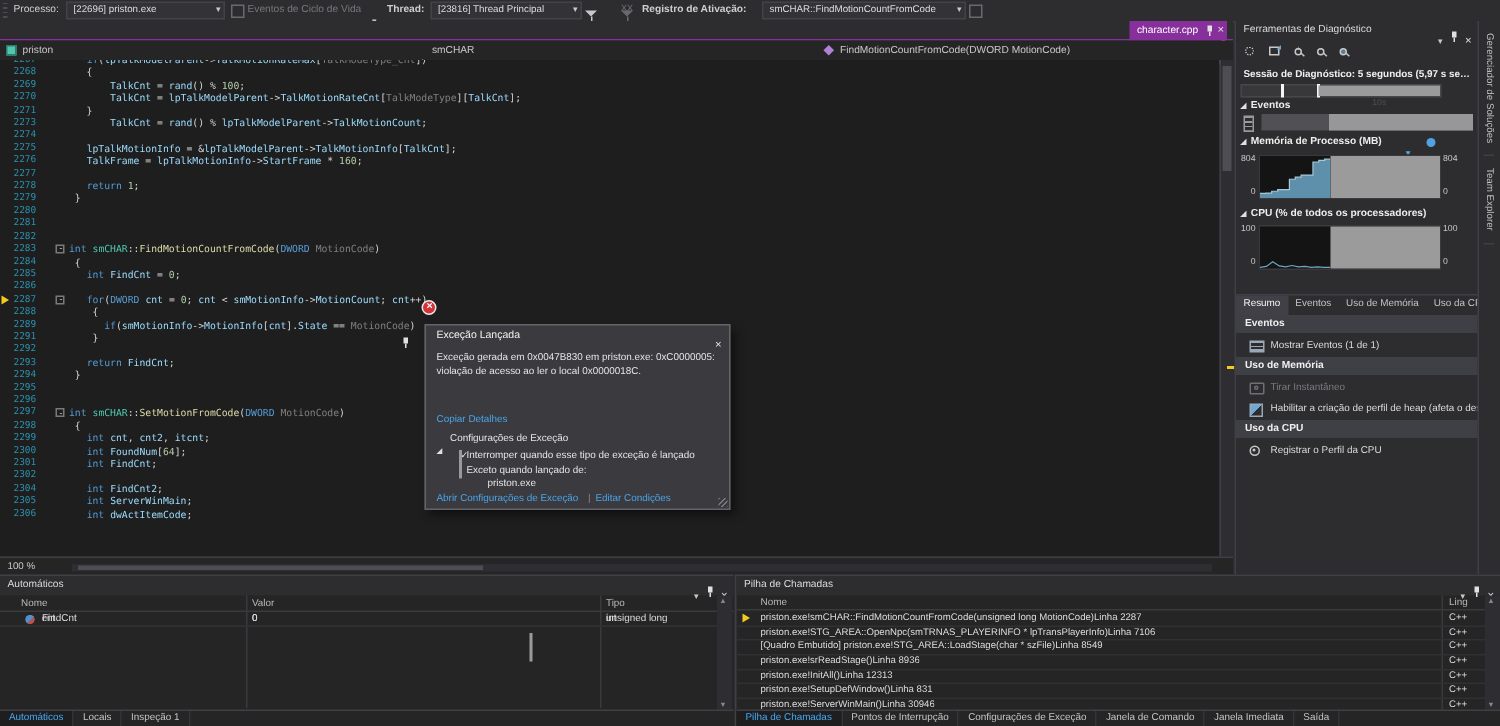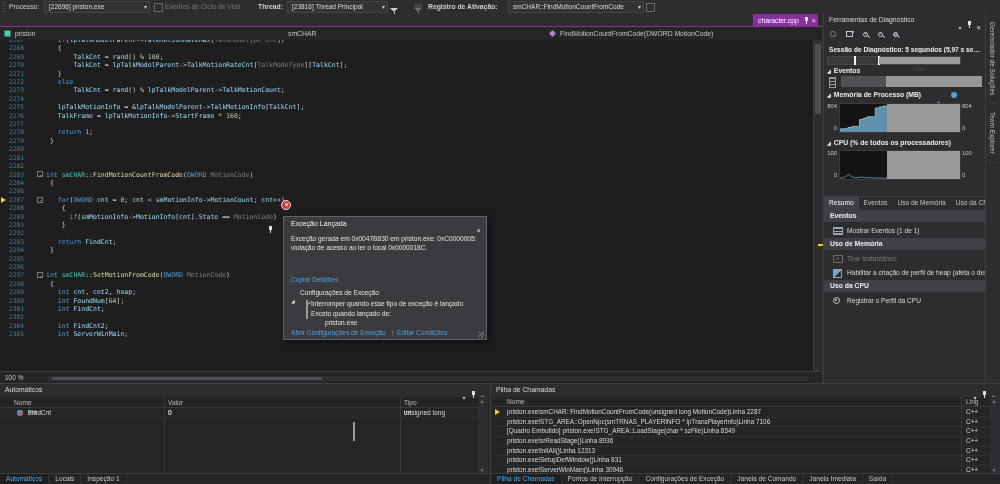--- a/index.html
+++ b/index.html
@@ -215,51 +215,52 @@
     </div>
   </div>
 
   <div id="code">
     <div id="code-lines">
         <div class="code-line"><span class="gut"></span><span class="ln">2267</span><span class="foldcol"></span><span class="src"><span class="c-p">   </span><span class="c-k">if</span><span class="c-p">(</span><span class="c-v">lpTalkModelParent</span><span class="c-p">-&gt;</span><span class="c-v">TalkMotionRateMax</span><span class="c-p">[</span><span class="c-g">TalkModeType_Cnt</span><span class="c-p">])</span></span></div>
         <div class="code-line"><span class="gut"></span><span class="ln">2268</span><span class="foldcol"></span><span class="src"><span class="c-p">   {</span></span></div>
         <div class="code-line"><span class="gut"></span><span class="ln">2269</span><span class="foldcol"></span><span class="src"><span class="c-p">       </span><span class="c-v">TalkCnt</span><span class="c-p"> = </span><span class="c-v">rand</span><span class="c-p">() % </span><span class="c-n">100</span><span class="c-p">;</span></span></div>
         <div class="code-line"><span class="gut"></span><span class="ln">2270</span><span class="foldcol"></span><span class="src"><span class="c-p">       </span><span class="c-v">TalkCnt</span><span class="c-p"> = </span><span class="c-v">lpTalkModelParent</span><span class="c-p">-&gt;</span><span class="c-v">TalkMotionRateCnt</span><span class="c-p">[</span><span class="c-g">TalkModeType</span><span class="c-p">][</span><span class="c-v">TalkCnt</span><span class="c-p">];</span></span></div>
         <div class="code-line"><span class="gut"></span><span class="ln">2271</span><span class="foldcol"></span><span class="src"><span class="c-p">   }</span></span></div>
-        <div class="code-line"><span class="gut"></span><span class="ln">2272</span><span class="foldcol"></span><span class="src"><span class="c-p">   </span><span class="c-k">else</span></span></div>
         <div class="code-line"><span class="gut"></span><span class="ln">2273</span><span class="foldcol"></span><span class="src"><span class="c-p">       </span><span class="c-v">TalkCnt</span><span class="c-p"> = </span><span class="c-v">rand</span><span class="c-p">() % </span><span class="c-v">lpTalkModelParent</span><span class="c-p">-&gt;</span><span class="c-v">TalkMotionCount</span><span class="c-p">;</span></span></div>
         <div class="code-line"><span class="gut"></span><span class="ln">2274</span><span class="foldcol"></span><span class="src"></span></div>
         <div class="code-line"><span class="gut"></span><span class="ln">2275</span><span class="foldcol"></span><span class="src"><span class="c-p">   </span><span class="c-v">lpTalkMotionInfo</span><span class="c-p"> = &amp;</span><span class="c-v">lpTalkModelParent</span><span class="c-p">-&gt;</span><span class="c-v">TalkMotionInfo</span><span class="c-p">[</span><span class="c-v">TalkCnt</span><span class="c-p">];</span></span></div>
         <div class="code-line"><span class="gut"></span><span class="ln">2276</span><span class="foldcol"></span><span class="src"><span class="c-p">   </span><span class="c-v">TalkFrame</span><span class="c-p"> = </span><span class="c-v">lpTalkMotionInfo</span><span class="c-p">-&gt;</span><span class="c-v">StartFrame</span><span class="c-p"> * </span><span class="c-n">160</span><span class="c-p">;</span></span></div>
         <div class="code-line"><span class="gut"></span><span class="ln">2277</span><span class="foldcol"></span><span class="src"></span></div>
         <div class="code-line"><span class="gut"></span><span class="ln">2278</span><span class="foldcol"></span><span class="src"><span class="c-p">   </span><span class="c-k">return</span><span class="c-p"> </span><span class="c-n">1</span><span class="c-p">;</span></span></div>
         <div class="code-line"><span class="gut"></span><span class="ln">2279</span><span class="foldcol"></span><span class="src"><span class="c-p"> }</span></span></div>
         <div class="code-line"><span class="gut"></span><span class="ln">2280</span><span class="foldcol"></span><span class="src"></span></div>
         <div class="code-line"><span class="gut"></span><span class="ln">2281</span><span class="foldcol"></span><span class="src"></span></div>
         <div class="code-line"><span class="gut"></span><span class="ln">2282</span><span class="foldcol"></span><span class="src"></span></div>
         <div class="code-line"><span class="gut"></span><span class="ln">2283</span><span class="foldcol"><span class="fold-box"></span></span><span class="src"><span class="c-k">int</span><span class="c-p"> </span><span class="c-t">smCHAR</span><span class="c-p">::</span><span class="c-f">FindMotionCountFromCode</span><span class="c-p">(</span><span class="c-k">DWORD</span><span class="c-p"> </span><span class="c-g">MotionCode</span><span class="c-p">)</span></span></div>
         <div class="code-line"><span class="gut"></span><span class="ln">2284</span><span class="foldcol"></span><span class="src"><span class="c-p"> {</span></span></div>
+        <div class="code-line"><span class="gut"></span><span class="ln">2285</span><span class="foldcol"></span><span class="src"><span class="c-p">   </span><span class="c-k">int</span><span class="c-p"> </span><span class="c-v">FindCnt</span><span class="c-p"> = </span><span class="c-n">0</span><span class="c-p">;</span></span></div>
         <div class="code-line"><span class="gut"></span><span class="ln">2286</span><span class="foldcol"></span><span class="src"></span></div>
         <div class="code-line"><span class="gut"><span class="cur-arrow"></span></span><span class="ln">2287</span><span class="foldcol"><span class="fold-box"></span></span><span class="src"><span class="c-p">   </span><span class="c-k">for</span><span class="c-p">(</span><span class="c-k">DWORD</span><span class="c-p"> </span><span class="c-v">cnt</span><span class="c-p"> = </span><span class="c-n">0</span><span class="c-p">; </span><span class="c-v">cnt</span><span class="c-p"> &lt; </span><span class="c-v">smMotionInfo</span><span class="c-p">-&gt;</span><span class="c-v">MotionCount</span><span class="c-p">; </span><span class="c-v">cnt</span><span class="c-p">++)</span></span></div>
         <div class="code-line"><span class="gut"></span><span class="ln">2288</span><span class="foldcol"></span><span class="src"><span class="c-p">    {</span></span></div>
         <div class="code-line"><span class="gut"></span><span class="ln">2289</span><span class="foldcol"></span><span class="src"><span class="c-p">      </span><span class="c-k">if</span><span class="c-p">(</span><span class="c-v">smMotionInfo</span><span class="c-p">-&gt;</span><span class="c-v">MotionInfo</span><span class="c-p">[</span><span class="c-v">cnt</span><span class="c-p">].</span><span class="c-v">State</span><span class="c-p"> == </span><span class="c-g">MotionCode</span><span class="c-p">)</span></span></div>
         <div class="code-line"><span class="gut"></span><span class="ln">2291</span><span class="foldcol"></span><span class="src"><span class="c-p">    }</span></span></div>
         <div class="code-line"><span class="gut"></span><span class="ln">2292</span><span class="foldcol"></span><span class="src"></span></div>
         <div class="code-line"><span class="gut"></span><span class="ln">2293</span><span class="foldcol"></span><span class="src"><span class="c-p">   </span><span class="c-k">return</span><span class="c-p"> </span><span class="c-v">FindCnt</span><span class="c-p">;</span></span></div>
         <div class="code-line"><span class="gut"></span><span class="ln">2294</span><span class="foldcol"></span><span class="src"><span class="c-p"> }</span></span></div>
         <div class="code-line"><span class="gut"></span><span class="ln">2295</span><span class="foldcol"></span><span class="src"></span></div>
         <div class="code-line"><span class="gut"></span><span class="ln">2296</span><span class="foldcol"></span><span class="src"></span></div>
         <div class="code-line"><span class="gut"></span><span class="ln">2297</span><span class="foldcol"><span class="fold-box"></span></span><span class="src"><span class="c-k">int</span><span class="c-p"> </span><span class="c-t">smCHAR</span><span class="c-p">::</span><span class="c-f">SetMotionFromCode</span><span class="c-p">(</span><span class="c-k">DWORD</span><span class="c-p"> </span><span class="c-g">MotionCode</span><span class="c-p">)</span></span></div>
         <div class="code-line"><span class="gut"></span><span class="ln">2298</span><span class="foldcol"></span><span class="src"><span class="c-p"> {</span></span></div>
-        <div class="code-line"><span class="gut"></span><span class="ln">2299</span><span class="foldcol"></span><span class="src"><span class="c-p">   </span><span class="c-k">int</span><span class="c-p"> </span><span class="c-v">cnt</span><span class="c-p">, </span><span class="c-v">cnt2</span><span class="c-p">, </span><span class="c-v">heap</span><span class="c-p">;</span></span></div>
+        <div class="code-line"><span class="gut"></span><span class="ln">2299</span><span class="foldcol"></span><span class="src"><span class="c-p">   </span><span class="c-k">int</span><span class="c-p"> </span><span class="c-v">cnt</span><span class="c-p">, </span><span class="c-v">cnt2</span><span class="c-p">, </span><span class="c-v">itcnt</span><span class="c-p">;</span></span></div>
         <div class="code-line"><span class="gut"></span><span class="ln">2300</span><span class="foldcol"></span><span class="src"><span class="c-p">   </span><span class="c-k">int</span><span class="c-p"> </span><span class="c-v">FoundNum</span><span class="c-p">[</span><span class="c-n">64</span><span class="c-p">];</span></span></div>
         <div class="code-line"><span class="gut"></span><span class="ln">2301</span><span class="foldcol"></span><span class="src"><span class="c-p">   </span><span class="c-k">int</span><span class="c-p"> </span><span class="c-v">FindCnt</span><span class="c-p">;</span></span></div>
         <div class="code-line"><span class="gut"></span><span class="ln">2302</span><span class="foldcol"></span><span class="src"></span></div>
         <div class="code-line"><span class="gut"></span><span class="ln">2304</span><span class="foldcol"></span><span class="src"><span class="c-p">   </span><span class="c-k">int</span><span class="c-p"> </span><span class="c-v">FindCnt2</span><span class="c-p">;</span></span></div>
         <div class="code-line"><span class="gut"></span><span class="ln">2305</span><span class="foldcol"></span><span class="src"><span class="c-p">   </span><span class="c-k">int</span><span class="c-p"> </span><span class="c-v">ServerWinMain</span><span class="c-p">;</span></span></div>
+        <div class="code-line"><span class="gut"></span><span class="ln">2306</span><span class="foldcol"></span><span class="src"><span class="c-p">   </span><span class="c-k">int</span><span class="c-p"> </span><span class="c-v">dwActItemCode</span><span class="c-p">;</span></span></div>
       </div>
   </div>
   <div id="exc-badge"></div>
 
   <div id="vscroll">
     <div id="vthumb"></div>
     <div id="vmark"></div>
   </div>
   <div id="zoombar">
     <span id="zoomtxt">100 %</span>

